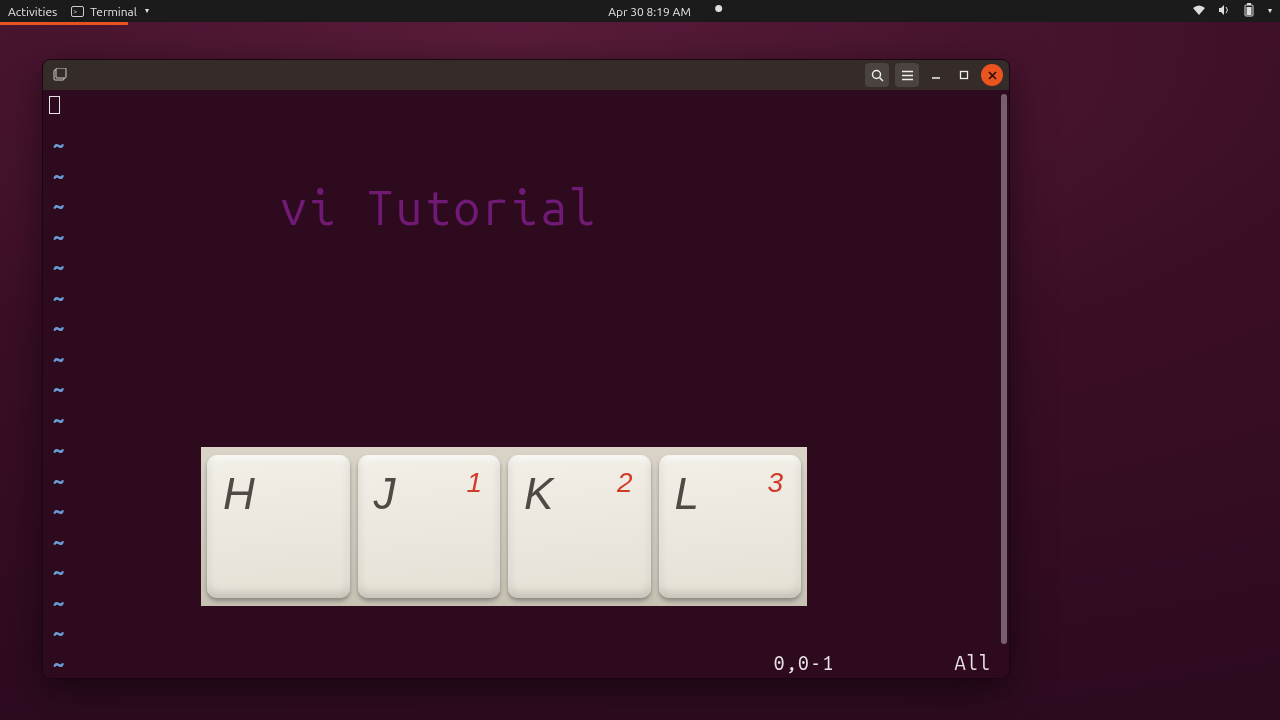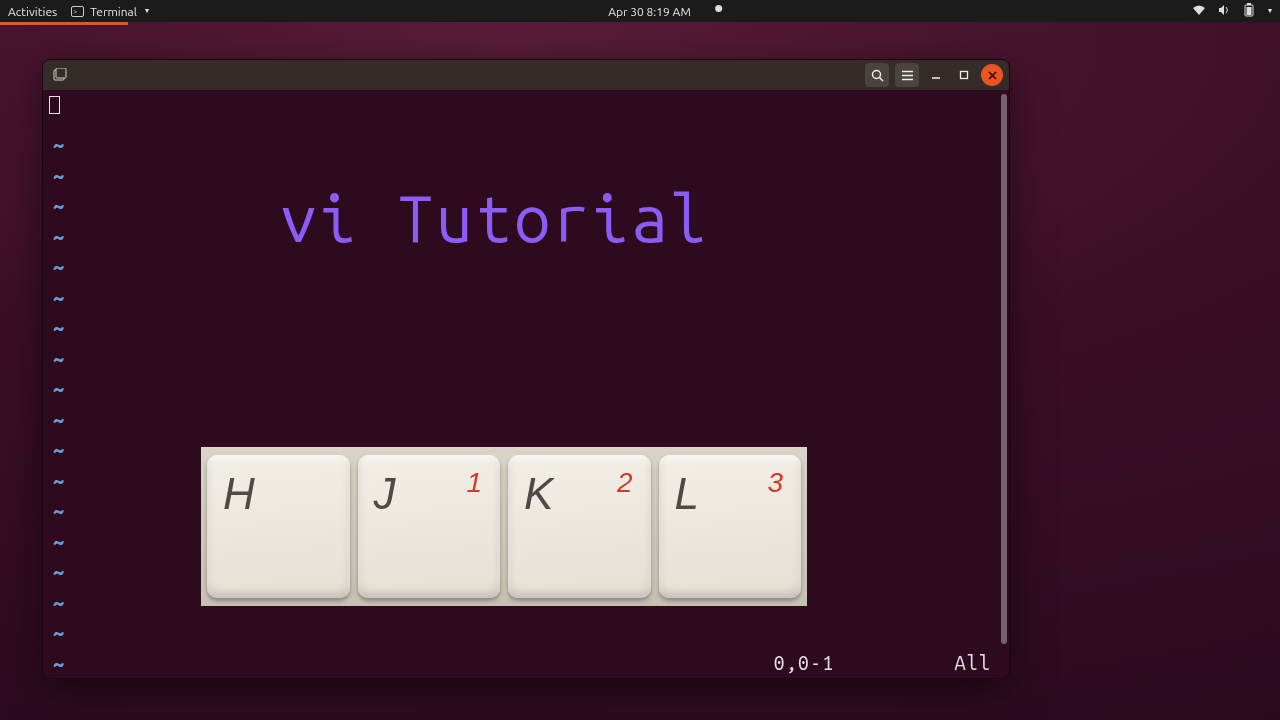--- a/index.html
+++ b/index.html
@@ -103,22 +103,22 @@
     font-size: 20px;
     display: flex; padding: 0 18px 0 12px;
     letter-spacing: 1px;
   }
   .statusline .pos { margin-left: auto; margin-right: 120px; }
   
   .overlay-title {
     position: absolute;
     left: 280px; top: 180px;
     font-family: "Ubuntu Mono", monospace;
-    font-size: 66px;
-    color: #8b5cf6;
+    font-size: 48px;
+    color: #701a75;
     letter-spacing: 2px;
   }
   .key-photo {
     position: absolute;
     left: 201px; top: 447px;
     width: 606px; height: 159px;
     background: linear-gradient(#d9d4c7, #c8c2b4);
     display: flex; align-items: center; justify-content: space-evenly;
     padding: 8px 6px;
     gap: 8px;

